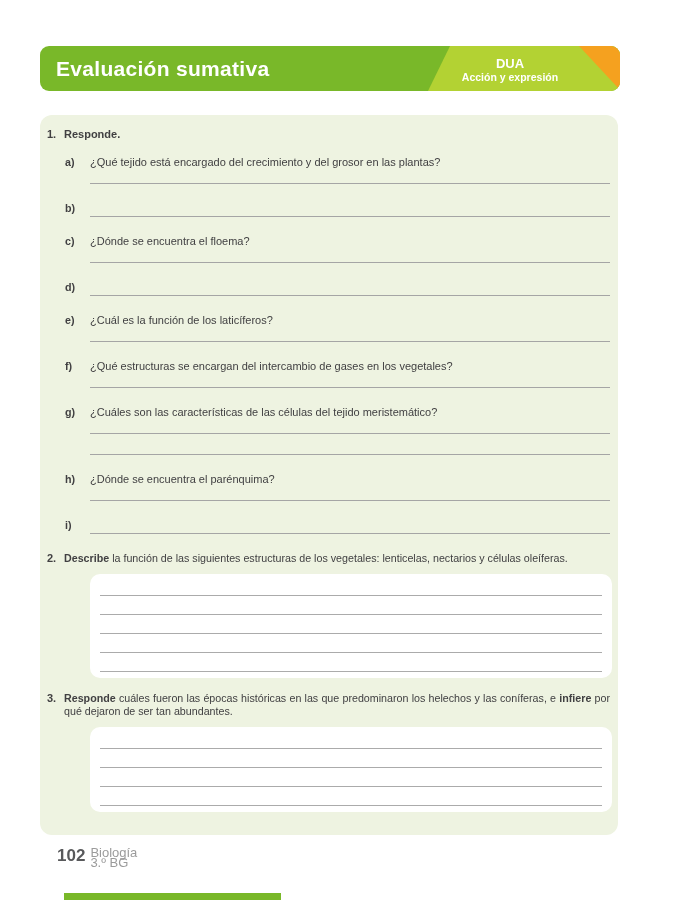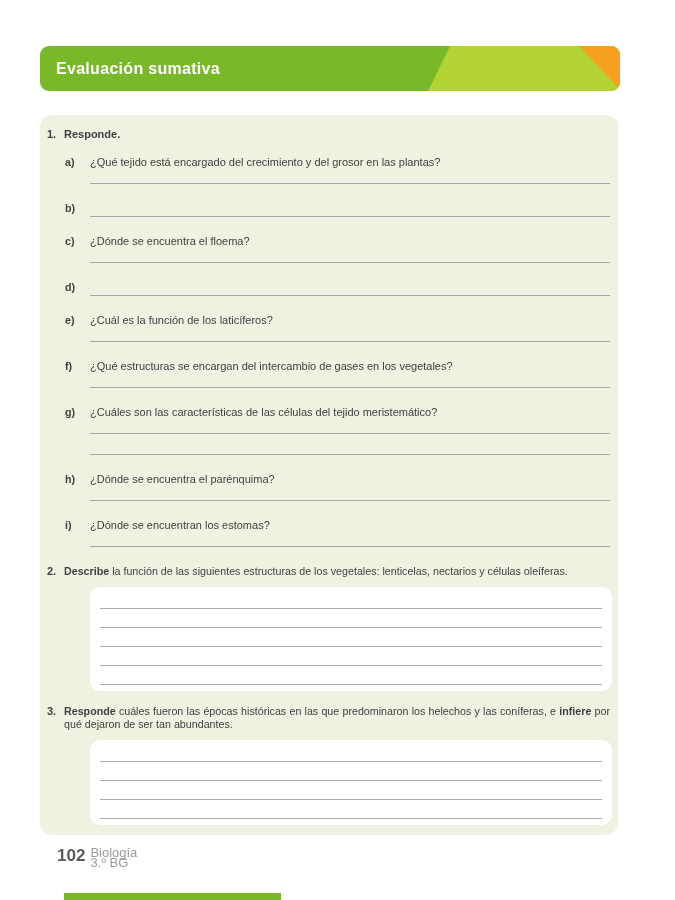--- a/index.html
+++ b/index.html
@@ -3,21 +3,21 @@
 <meta charset="utf-8">
 <style>
   * { margin:0; padding:0; box-sizing:border-box; }
   html,body { background:#ffffff; font-family:"Liberation Sans", sans-serif; color:#414042; }
   .page { position:relative; width:675px; height:900px; background:#ffffff; overflow:hidden; margin:0 auto; }
 
   
   .banner { position:absolute; left:40px; top:46px; width:580px; height:45px;
             background:#79b829; border-radius:9px; overflow:hidden; }
   .banner-title { position:absolute; left:16px; top:50%; transform:translateY(-50%);
-                  color:#ffffff; font-size:16px; font-weight:bold; letter-spacing:0.3px; }
+                  color:#ffffff; font-size:21px; font-weight:bold; letter-spacing:0.3px; }
   .badge-bg { position:absolute; top:0; right:0; width:192px; height:100%;
               background:#b3d233; clip-path:polygon(22px 0, 100% 0, 100% 100%, 0 100%); }
   .badge-corner { position:absolute; top:0; right:0; width:41px; height:44px;
                   background:#f5a11f; clip-path:polygon(0 0, 100% 0, 100% 100%); }
   .badge-text { position:absolute; top:50%; transform:translateY(-50%); right:44px;
                 width:132px; text-align:center; color:#ffffff; }
   .badge-title { font-size:13px; font-weight:bold; line-height:15px; }
   .badge-sub   { font-size:10.5px; font-weight:bold; line-height:12px; }
 
   
@@ -51,20 +51,24 @@
 </style>
 </head>
 <body>
 
 <div class="page">
 
   <header class="banner">
     <span class="banner-title">Evaluación sumativa</span>
     <div class="badge-bg"></div>
     <div class="badge-corner"></div>
+    <div class="badge-text">
+      <div class="badge-title">DUA</div>
+      <div class="badge-sub">Acción y expresión</div>
+    </div>
   </header>
 
   <section class="panel">
 
     <div>
       <div class="q-head">
         <span class="q-num">1.</span>
         <span class="q-bold">Responde.</span>
       </div>
 
@@ -110,21 +114,20 @@
       </div>
 
       <div class="sub">
         <span class="sub-letter">h)</span>
         <span class="sub-text">¿Dónde se encuentra el parénquima?</span>
         <div class="ans-line"></div>
       </div>
 
       <div class="sub">
         <span class="sub-letter">i)</span>
-        <span class="sub-text">¿Dónde se encuentran los estomas?</span>
         <div class="ans-line"></div>
       </div>
     </div>
 
     <div>
       <div class="q-head q-wide">
         <span class="q-num">2.</span>
         <span class="q-prompt"><b>Describe</b><span> la función de las siguientes estructuras de los vegetales: lenticelas, nectarios y células oleíferas.</span></span>
       </div>
       <div class="answer-box">

